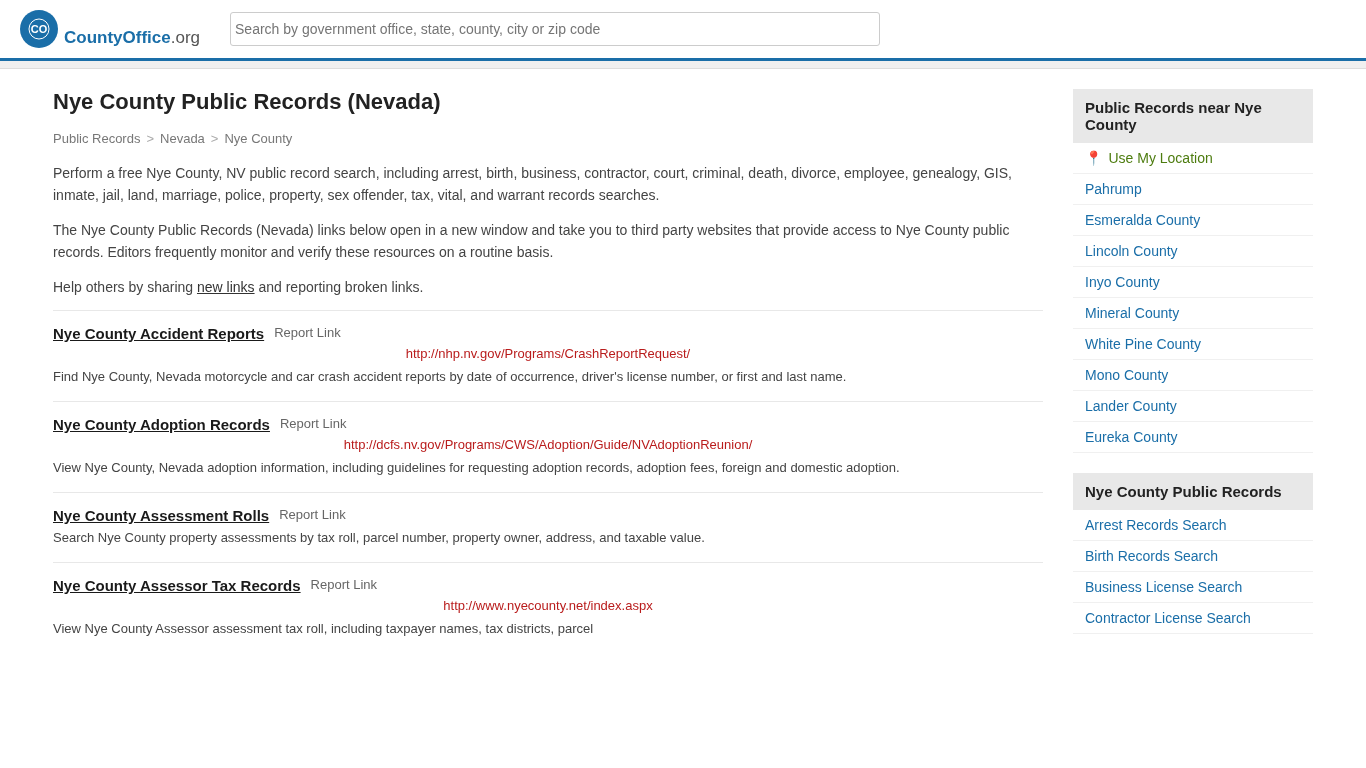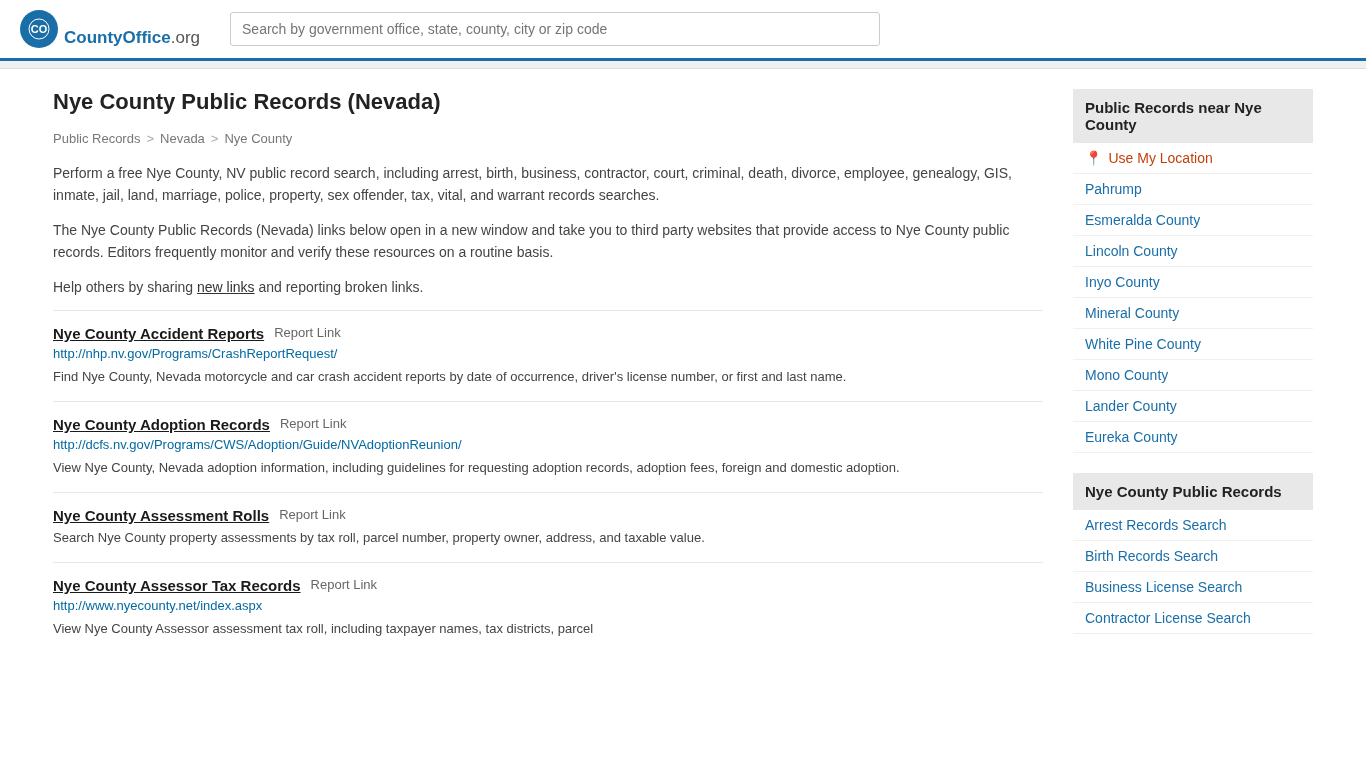--- a/index.html
+++ b/index.html
@@ -122,23 +122,24 @@
     }
     .report-link {
       font-size: 13px;
       color: #666;
       cursor: pointer;
       white-space: nowrap;
       margin-left: 10px;
     }
     .record-url {
       font-size: 13px;
-      color: #0369a1;
+      color: #b91c1c;
       margin-bottom: 6px;
       word-break: break-all;
+      text-align: center;
     }
     .record-desc {
       font-size: 13px;
       color: #444;
       line-height: 1.55;
     }
 
     
     #sidebar {
       width: 240px;
@@ -186,21 +187,21 @@
     <div id="logo-icon">
       <svg width="22" height="22" viewBox="0 0 22 22" fill="none">
         <circle cx="11" cy="11" r="10" fill="#1a6ea8" stroke="white" stroke-width="1"></circle>
         <text x="11" y="15" text-anchor="middle" fill="white" font-size="11" font-family="Arial" font-weight="bold">CO</text>
       </svg>
     </div>
     <span id="logo-text">
       <span style="color:#1a6ea8;font-weight:bold;font-size:17px;">CountyOffice</span><span style="color:#555;font-weight:normal;font-size:17px;">.org</span>
     </span>
   </div>
-  <input id="search-bar" type="text" style="flex: 1 1 0%; max-width: 650px; border: 1px solid rgb(204, 204, 204); border-radius: 3px; padding: 8px 11px; font-size: 14px; color: rgb(153, 153, 153); outline: none;" placeholder="Search by government office, state, county, city or zip code">
+  <input id="search-bar" type="text" style="flex: 1 1 0%; max-width: 650px; border: 1px solid rgb(204, 204, 204); border-radius: 3px; padding: 8px 4px; font-size: 14px; color: rgb(153, 153, 153); outline: none;" placeholder="Search by government office, state, county, city or zip code">
 </header>
 
 <div id="top-gray-bar"></div>
 
 <div id="content-wrapper">
 
   <main id="main-content">
 
     <h1 id="page-title">Nye County Public Records (Nevada)</h1>
 
@@ -254,21 +255,21 @@
 
   </main>
 
   <aside id="sidebar">
 
     <div class="sidebar-section">
       <div class="sidebar-section-title">Public Records near Nye County</div>
       <div class="sidebar-item">
         <span class="sidebar-item-use-location">
           <span class="location-icon">📍</span>
-          <span style="color:#c2410c;">Use My Location</span>
+          <span style="color:#4d7c0f;">Use My Location</span>
         </span>
       </div>
       <div id="nearby-items-container">
           <div class="sidebar-item"><a class="sidebar-item-link" href="#">Pahrump</a></div>
           <div class="sidebar-item"><a class="sidebar-item-link" href="#">Esmeralda County</a></div>
           <div class="sidebar-item"><a class="sidebar-item-link" href="#">Lincoln County</a></div>
           <div class="sidebar-item"><a class="sidebar-item-link" href="#">Inyo County</a></div>
           <div class="sidebar-item"><a class="sidebar-item-link" href="#">Mineral County</a></div>
           <div class="sidebar-item"><a class="sidebar-item-link" href="#">White Pine County</a></div>
           <div class="sidebar-item"><a class="sidebar-item-link" href="#">Mono County</a></div>

